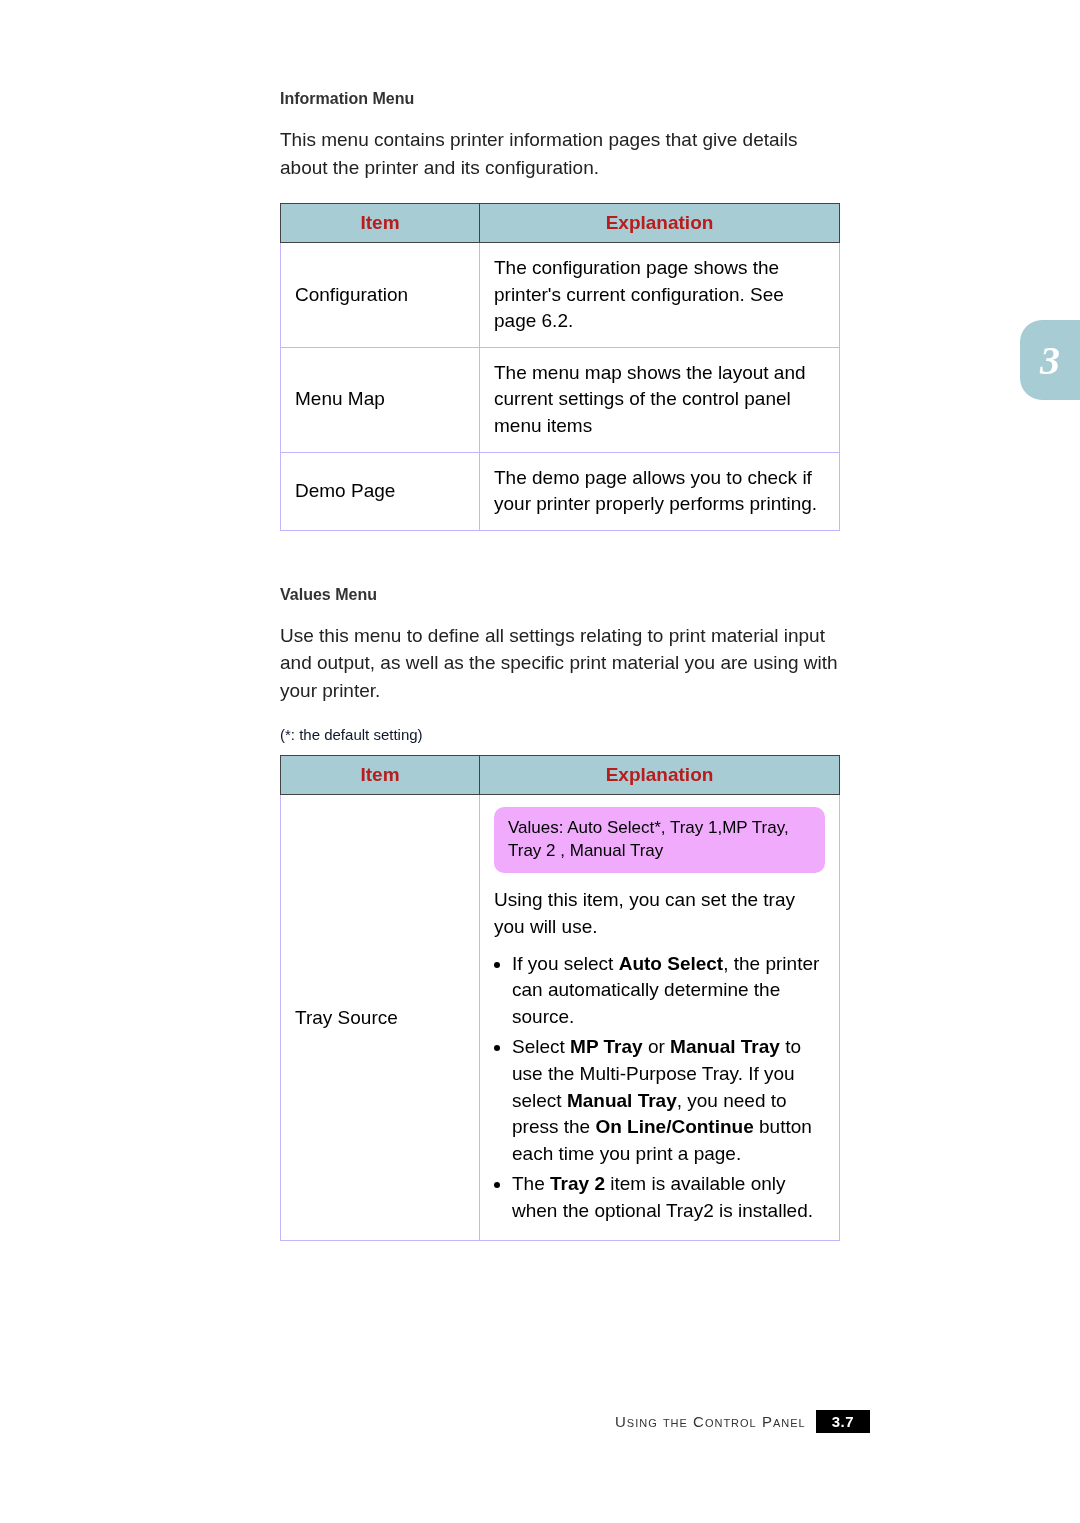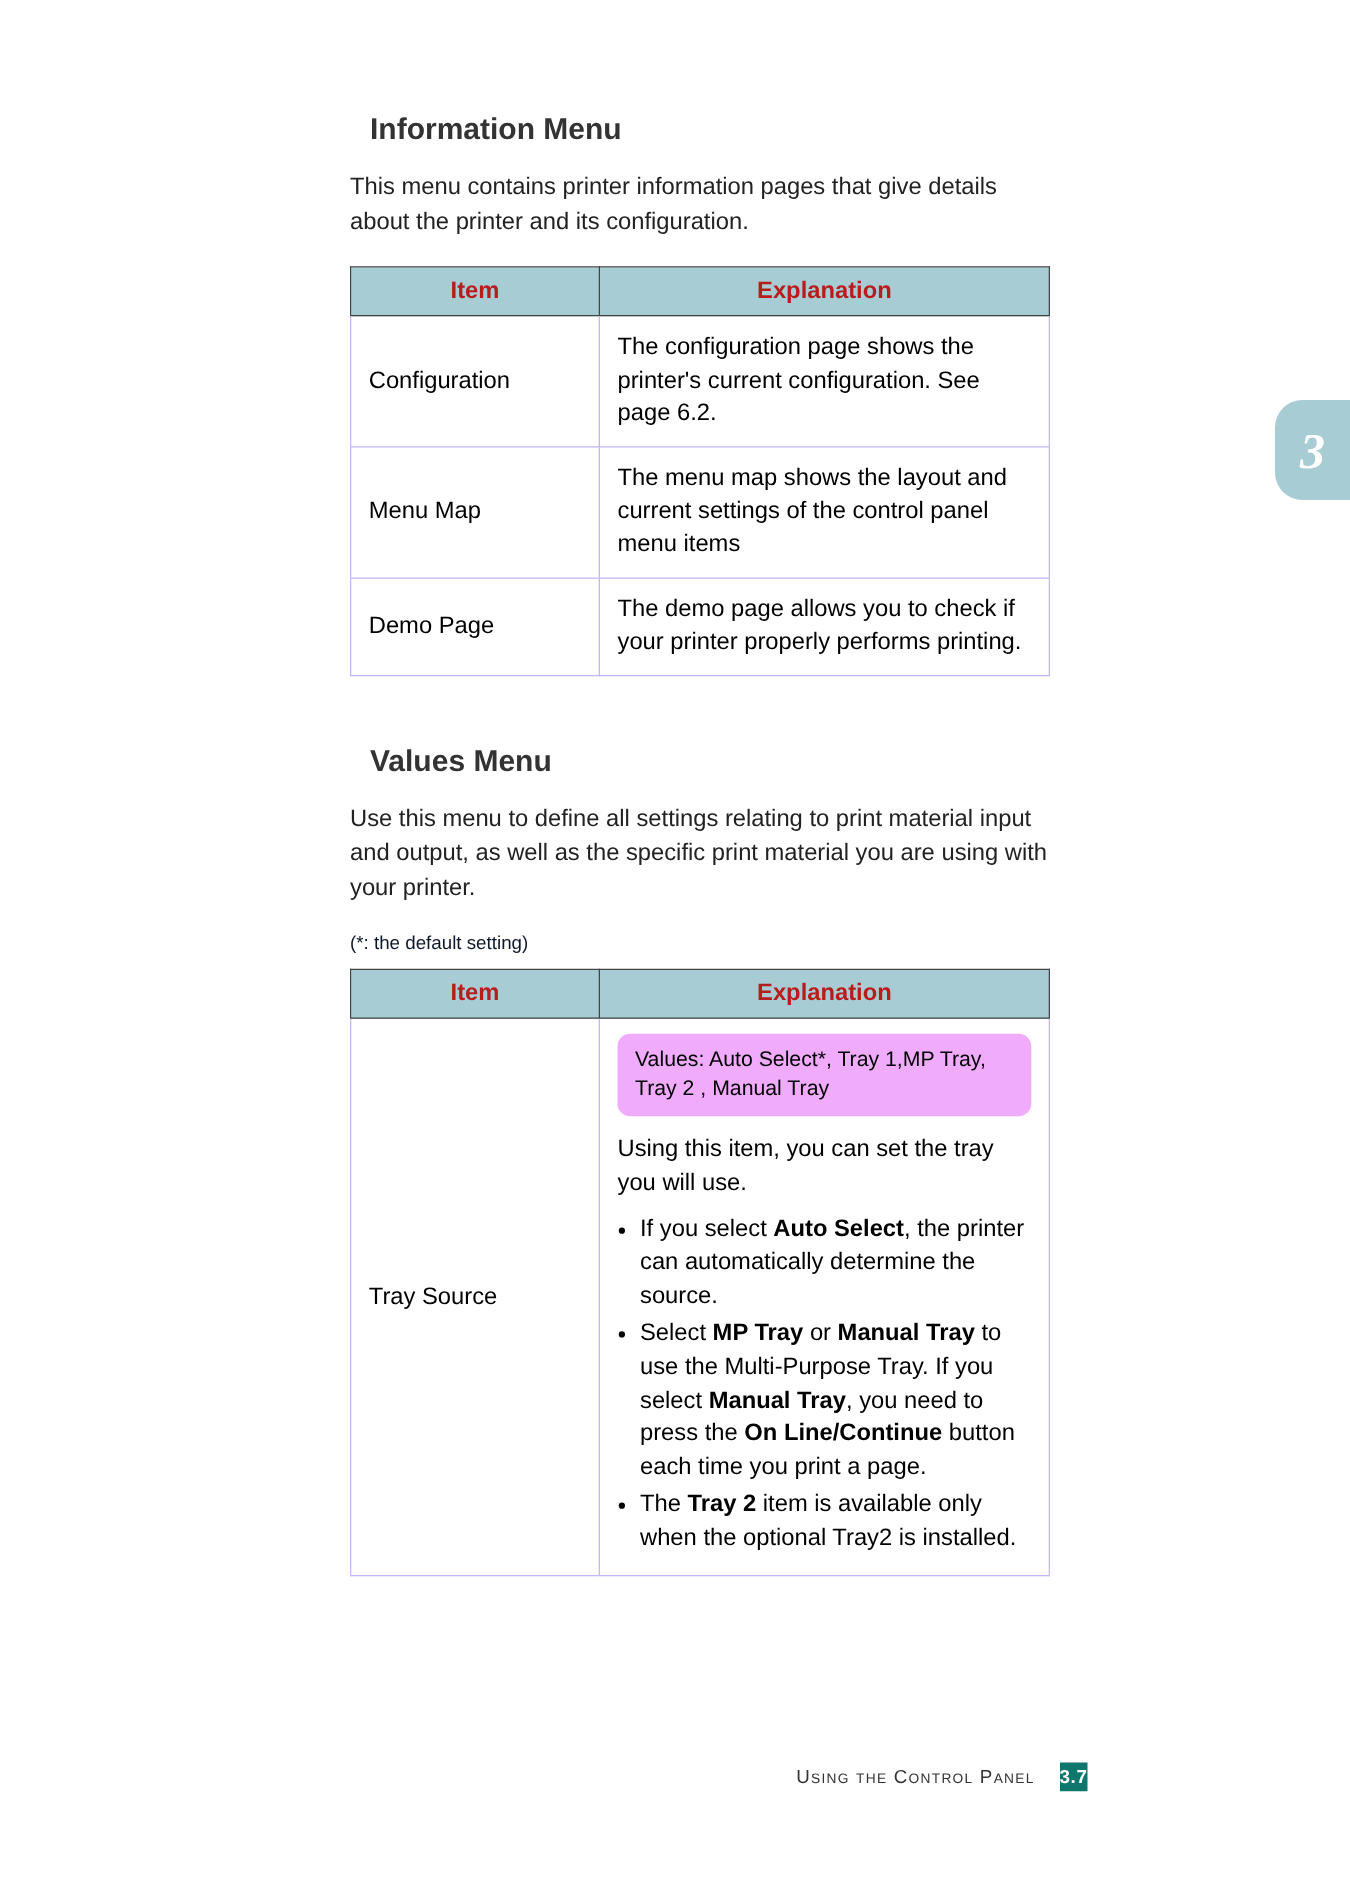--- a/index.html
+++ b/index.html
@@ -18,23 +18,23 @@
     height:100%;
     position:relative;
   }
   .content{
     margin-left:280px;
     width:560px;
   }
   h2{
     font-family:Verdana,Geneva,sans-serif;
     font-weight:bold;
-    font-size:24px;
+    font-size:16px;
     color:#333;
-    margin:30px 0 18px 16px;
+    margin:30px 0 18px 0;
   }
   p.intro{
     font-size:19px;
     line-height:1.45;
     margin:0 0 22px 0;
     color:#222;
   }
   p.note{
     font-size:15px;
     margin:8px 0 12px 0;
@@ -108,32 +108,32 @@
   }
   
   .footer{
     position:absolute;
     bottom:90px;
     right:210px;
     font-size:14px;
     letter-spacing:0.5px;
     display:flex;
     align-items:center;
-    gap:20px;
+    gap:10px;
     color:#333;
   }
   .footer-title{
     font-variant:small-caps;
     font-size:15px;
     letter-spacing:1px;
   }
   .page-badge{
-    background:#0f766e;
+    background:#000000;
     color:#fff;
-    padding:3px 0;
+    padding:3px 16px;
     font-weight:bold;
     font-size:15px;
   }
   .page-badge .chap{color:#fff;}
   .page-badge .pg{color:#fff;}
 </style>
 </head>
 <body>
 <div class="page">
 

